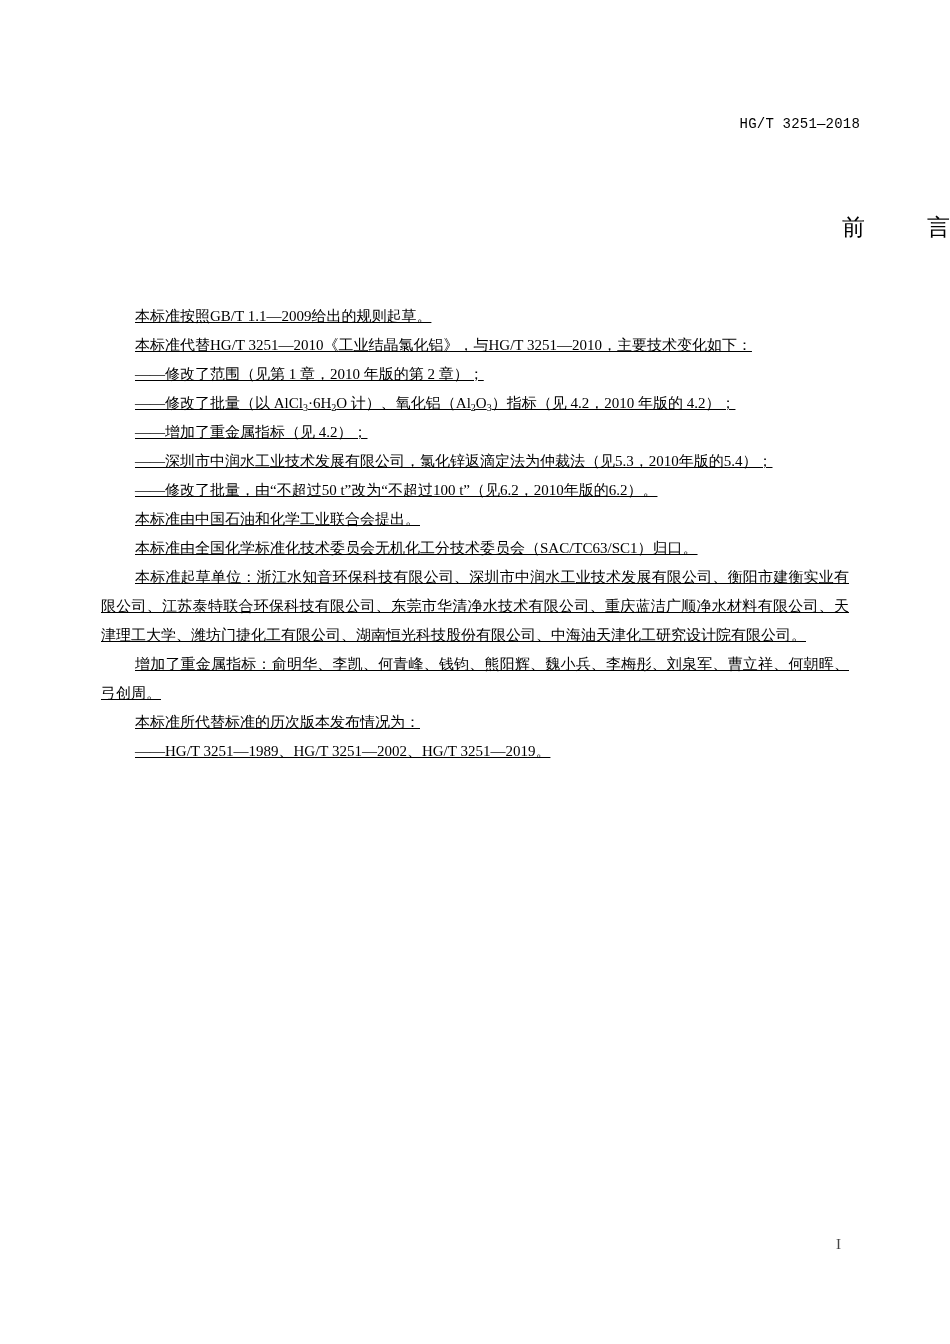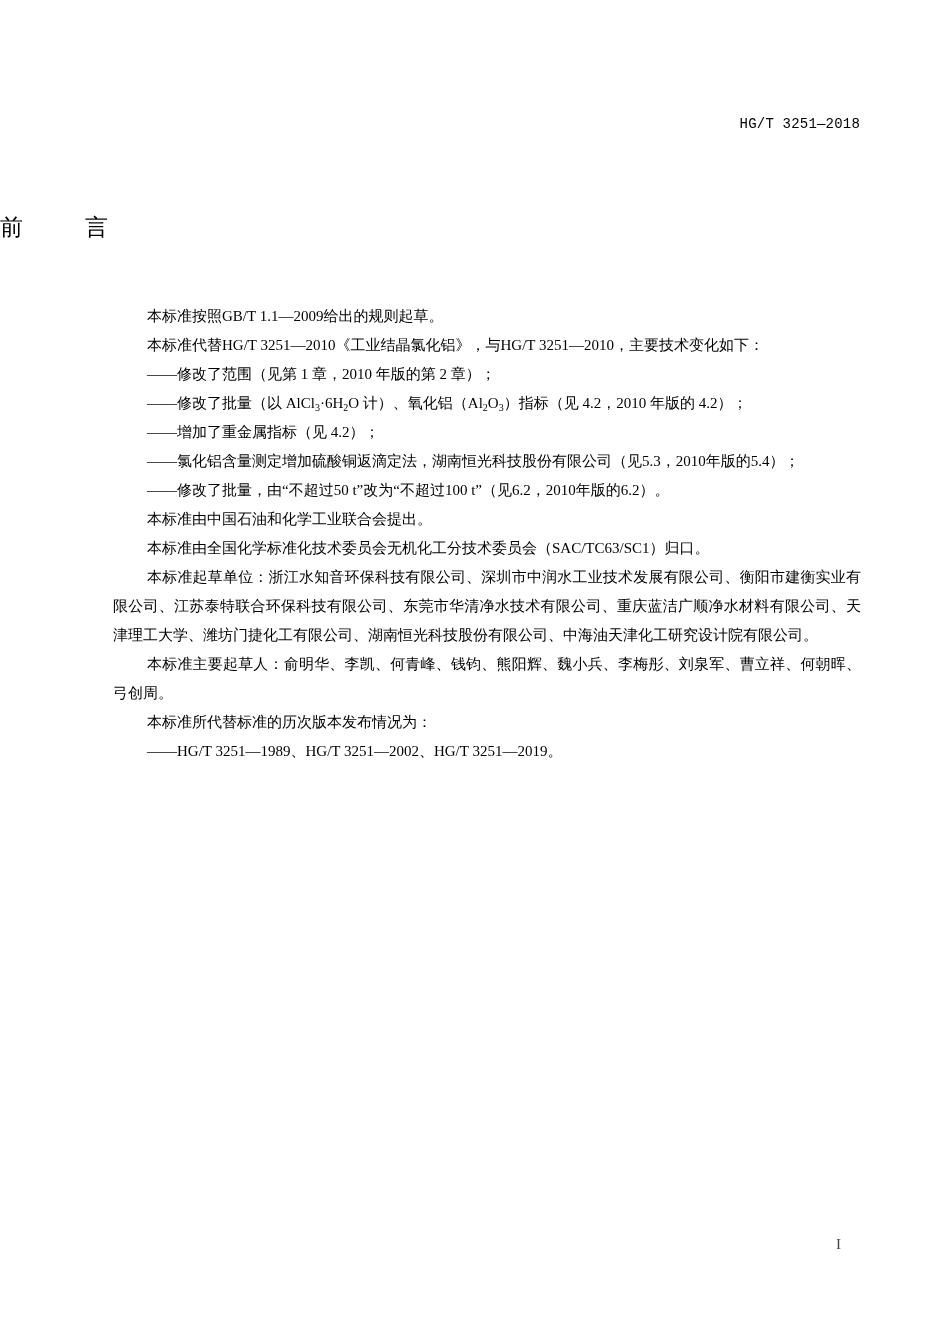--- a/index.html
+++ b/index.html
@@ -1,24 +1,24 @@
 <!DOCTYPE html>
 <html><head>
 <meta charset="utf-8">
 <style>
   html, body { margin: 0; padding: 0; background: #ffffff; }
   body { width: 950px; height: 1344px; position: relative; overflow: hidden;
          font-family: "Liberation Serif", "DejaVu Serif", serif; color: #000; }
   .header-code { position: absolute; top: 116px; right: 90px;
          font-family: "Liberation Mono", "DejaVu Sans Mono", monospace; font-size: 14px; letter-spacing: 0.2px; margin-left: 48px; }
-  .title { position: absolute; top: 212px; left: 0; width: 950px; text-align: left;
+  .title { position: absolute; top: 212px; left: 0; width: 950px; text-align: right;
          font-family: "DejaVu Sans", sans-serif; font-size: 23px; }
   .title span { display: inline-block; }
   .title .gap { width: 62px; }
-  .body { position: absolute; top: 302px; left: 113px; width: 748px; font-size: 15px; line-height: 29px; }
+  .body { position: absolute; top: 302px; left: 101px; width: 748px; font-size: 15px; line-height: 29px; text-decoration: underline; }
   .p { margin: 0; text-align: justify; text-align-last: left; }
   .indent { text-indent: 34px; }
   .dash { padding-left: 34px; }
   sub { font-size: 10px; vertical-align: -3px; line-height: 0; }
   .page-num { position: absolute; top: 1236px; left: 836px; font-size: 15px; color: #444; }
 </style>
 </head>
 <body>
 
 <div class="header-code">HG/T 3251—2018</div>
@@ -26,23 +26,23 @@
 <div class="title">
   <span>前</span><span class="gap"></span><span>言</span>
 </div>
 
 <div class="body">
   <p class="p indent">本标准按照GB/T 1.1—2009给出的规则起草。</p>
   <p class="p indent">本标准代替HG/T 3251—2010《工业结晶氯化铝》，与HG/T 3251—2010，主要技术变化如下：</p>
   <p class="p dash">——修改了范围（见第 1 章，2010 年版的第 2 章）；</p>
   <p class="p dash"><span>——修改了批量（以 AlCl</span><sub>3</sub><span>·6H</span><sub>2</sub><span>O 计）、氧化铝（Al</span><sub>2</sub><span>O</span><sub>3</sub><span>）指标（见 4.2，2010 年版的 4.2）；</span></p>
   <p class="p dash">——增加了重金属指标（见 4.2）；</p>
-  <p class="p dash">——氯化铝含量测定增加硫酸铜返滴定法，湖南恒光科技股份有限公司（见5.3，2010年版的5.4）；</p>
+  <p class="p dash">——深圳市中润水工业技术发展有限公司，氯化锌返滴定法为仲裁法（见5.3，2010年版的5.4）；</p>
   <p class="p dash">——修改了批量，由“不超过50 t”改为“不超过100 t”（见6.2，2010年版的6.2）。</p>
   <p class="p indent">本标准由中国石油和化学工业联合会提出。</p>
   <p class="p indent">本标准由全国化学标准化技术委员会无机化工分技术委员会（SAC/TC63/SC1）归口。</p>
   <p class="p indent">本标准起草单位：浙江水知音环保科技有限公司、深圳市中润水工业技术发展有限公司、衡阳市建衡实业有限公司、江苏泰特联合环保科技有限公司、东莞市华清净水技术有限公司、重庆蓝洁广顺净水材料有限公司、天津理工大学、潍坊门捷化工有限公司、湖南恒光科技股份有限公司、中海油天津化工研究设计院有限公司。</p>
-  <p class="p indent">本标准主要起草人：俞明华、李凯、何青峰、钱钧、熊阳辉、魏小兵、李梅彤、刘泉军、曹立祥、何朝晖、弓创周。</p>
+  <p class="p indent">增加了重金属指标：俞明华、李凯、何青峰、钱钧、熊阳辉、魏小兵、李梅彤、刘泉军、曹立祥、何朝晖、弓创周。</p>
   <p class="p indent">本标准所代替标准的历次版本发布情况为：</p>
   <p class="p dash">——HG/T 3251—1989、HG/T 3251—2002、HG/T 3251—2019。</p>
 </div>
 
 <div class="page-num">I</div>
 
 </body></html>

